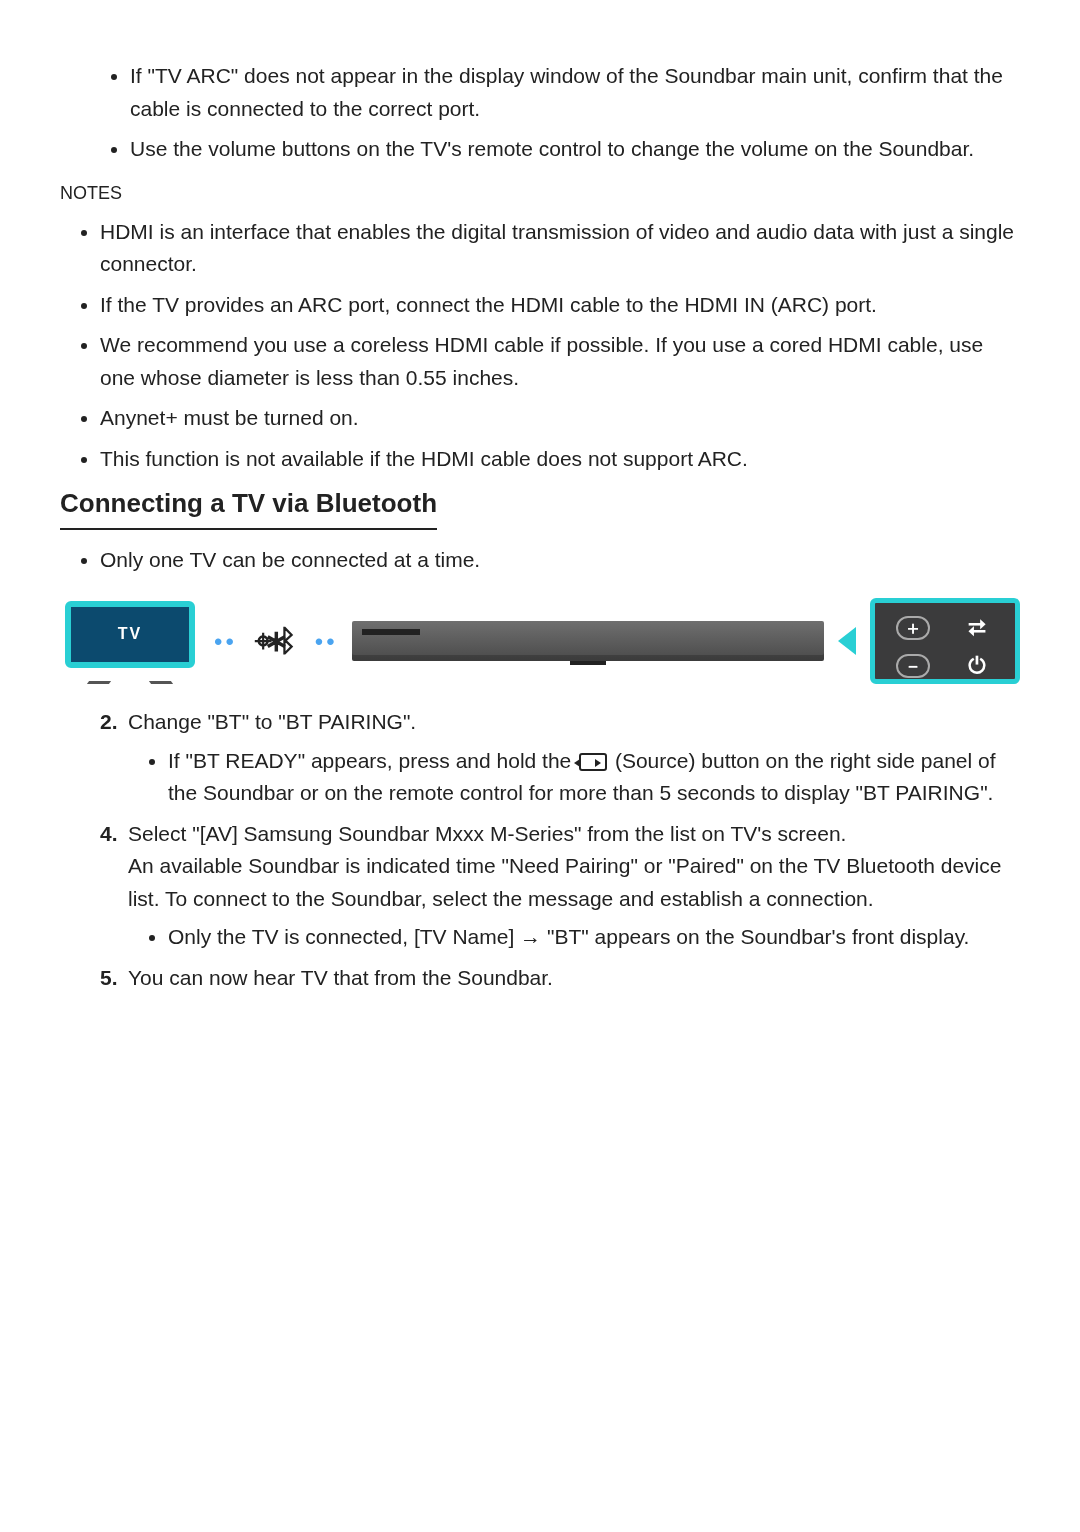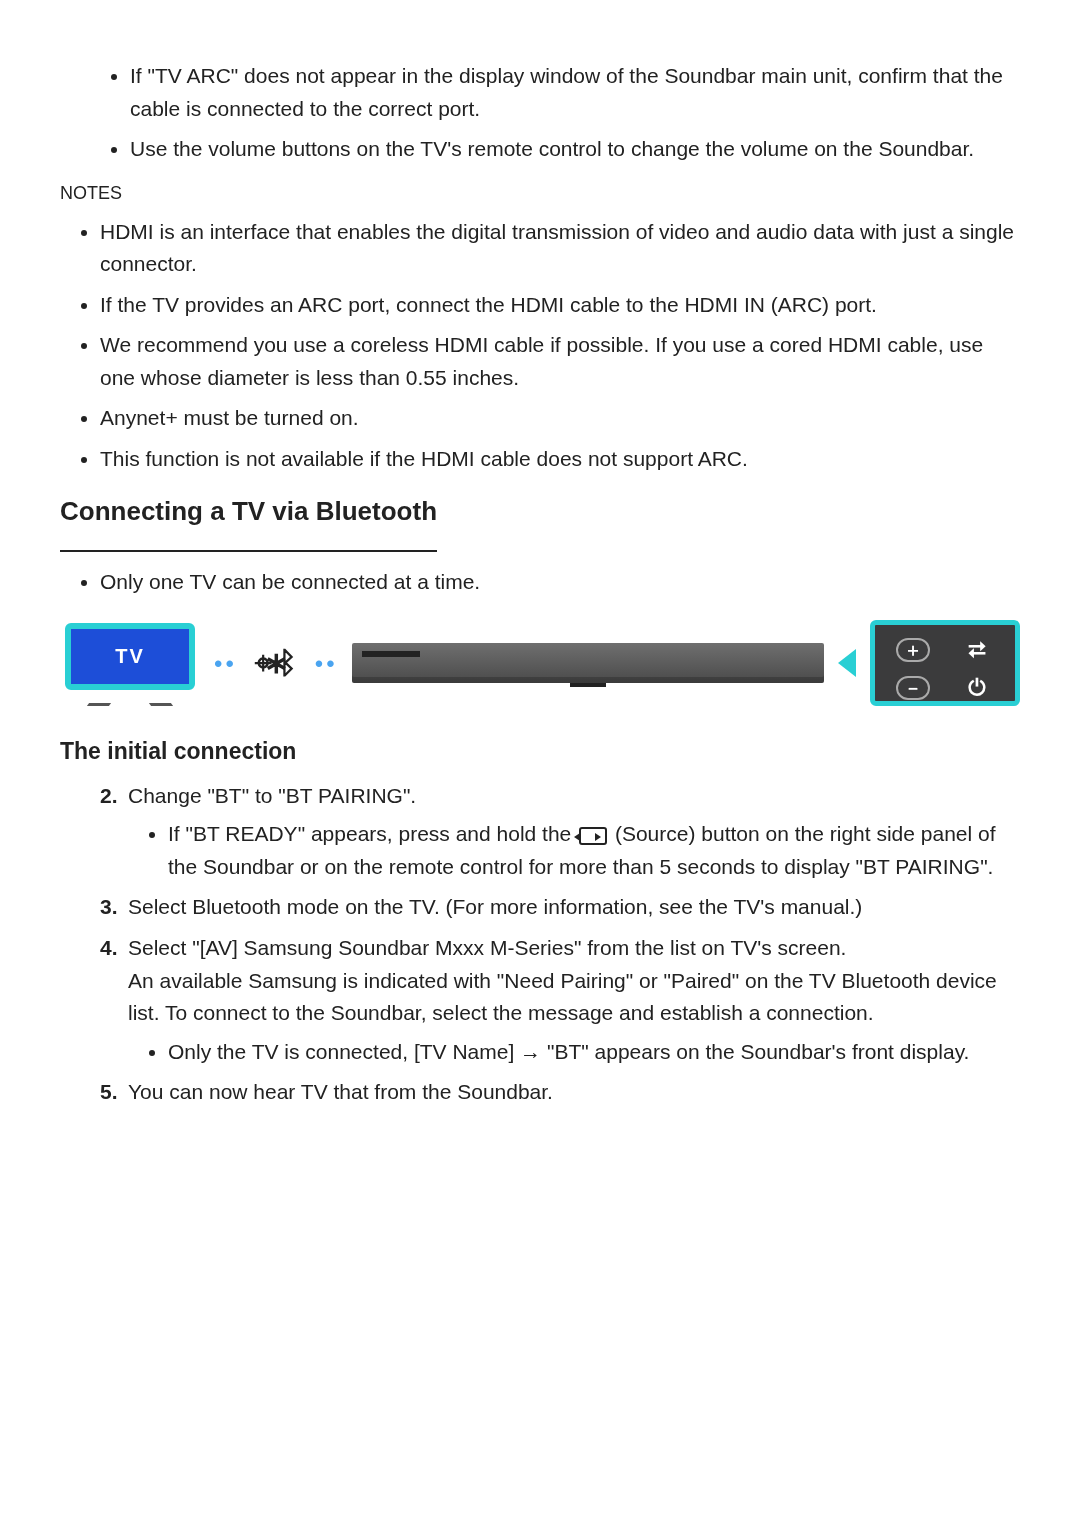--- a/index.html
+++ b/index.html
@@ -19,38 +19,37 @@
     ol.steps > li { margin-bottom: 8px; position: relative; padding-left: 28px; }
     ol.steps > li::before { content: attr(data-num) "."; font-weight: 700; position: absolute; left: 0; }
     .bold { font-weight: 400; }
     .notes-heading { font-weight: 400; font-size: 18px; margin: 14px 0 8px 0; }
     h2.section-title { font-weight: 700; font-size: 36px; margin: 38px 0 28px 0; }
     h3.sub-title {
       font-weight: 700;
       font-size: 26px;
       display: inline-block;
       border-bottom: 2px solid #222;
-      padding-bottom: 18px;
+      padding-bottom: 4px;
       margin-bottom: 14px;
-      margin-top: 8px;
     }
     h4.minor-title { font-weight: 700; font-size: 23px; margin: 26px 0 10px 0; }
     .para { margin-bottom: 10px; }
     .footer { text-align: center; font-size: 19px; margin-top: 120px; color: #333; }
     .diagram { display: flex; align-items: center; gap: 14px; margin: 20px 0 20px 0; }
     .tv-box {
       position: relative;
       width: 140px; height: 90px;
     }
     .tv-screen {
       position: absolute; inset: 5px 5px 18px 5px;
       border: 6px solid #29cfd4; border-radius: 6px;
-      background: #1d4ed8;
+      background: #0c4a6e;
       display:flex; align-items:center; justify-content:center;
-      color:#fff; font-weight:700; letter-spacing:2px; font-size:20px;
+      color:#fff; font-weight:700; letter-spacing:2px; font-size:16px;
     }
     .tv-stand-a { position:absolute; bottom:2px; left:28px; width:22px; height:3px; background:#555; transform: skewX(-35deg); }
     .tv-stand-b { position:absolute; bottom:2px; right:28px; width:22px; height:3px; background:#555; transform: skewX(35deg); }
     .bt-dots { color:#4aa4f0; font-size:24px; letter-spacing:3px; }
     .bt-glyph { font-size:30px; font-weight:700; color:#222; margin:0 4px; }
     .soundbar {
       flex: 1;
       height: 40px;
       background: linear-gradient(#6f6f6f,#4a4a4a);
       border-radius: 2px;
@@ -144,35 +143,33 @@
           <span class="panel-pill">＋</span>
         </div>
       <div class="panel-cell panel-icon">⮂</div>
       <div class="panel-cell">
           <span class="panel-pill">－</span>
         </div>
       <div class="panel-cell panel-icon">⏻</div>
     </div>
   </div>
 
-  <h4 class="minor-title">The initial connection</h4>
 
   <ol class="steps">
     <li data-num="2">
       <span>Change "</span><span class="bold">BT</span><span>" to "</span><span class="bold">BT PAIRING</span><span>".</span>
       <ul class="sub-bullets">
         <li>
           <span>If "</span><span class="bold">BT READY</span><span>" appears, press and hold the </span><span class="source-icon"></span><span class="bold"> (Source)</span><span> button on the right side panel of the Soundbar or on the remote control for more than 5 seconds to display "</span><span class="bold">BT PAIRING</span><span>".</span>
         </li>
       </ul>
     </li>
-    <li data-num="3">Select Bluetooth mode on the TV. (For more information, see the TV's manual.)</li>
     <li data-num="4">
       <span>Select "</span><span class="bold">[AV] Samsung Soundbar Mxxx M-Series</span><span>" from the list on TV's screen.</span><br>
-      <span>An available Samsung is indicated with "</span><span class="bold">Need Pairing</span><span>" or "</span><span class="bold">Paired</span><span>" on the TV Bluetooth device list. To connect to the Soundbar, select the message and establish a connection.</span>
+      <span>An available Soundbar is indicated time "</span><span class="bold">Need Pairing</span><span>" or "</span><span class="bold">Paired</span><span>" on the TV Bluetooth device list. To connect to the Soundbar, select the message and establish a connection.</span>
       <ul class="sub-bullets">
         <li>
           <span>Only the TV is connected, [</span><span class="bold">TV Name</span><span>] → "</span><span class="bold">BT</span><span>" appears on the Soundbar's front display.</span>
         </li>
       </ul>
     </li>
     <li data-num="5">You can now hear TV that from the Soundbar.</li>
   </ol>
 
 

